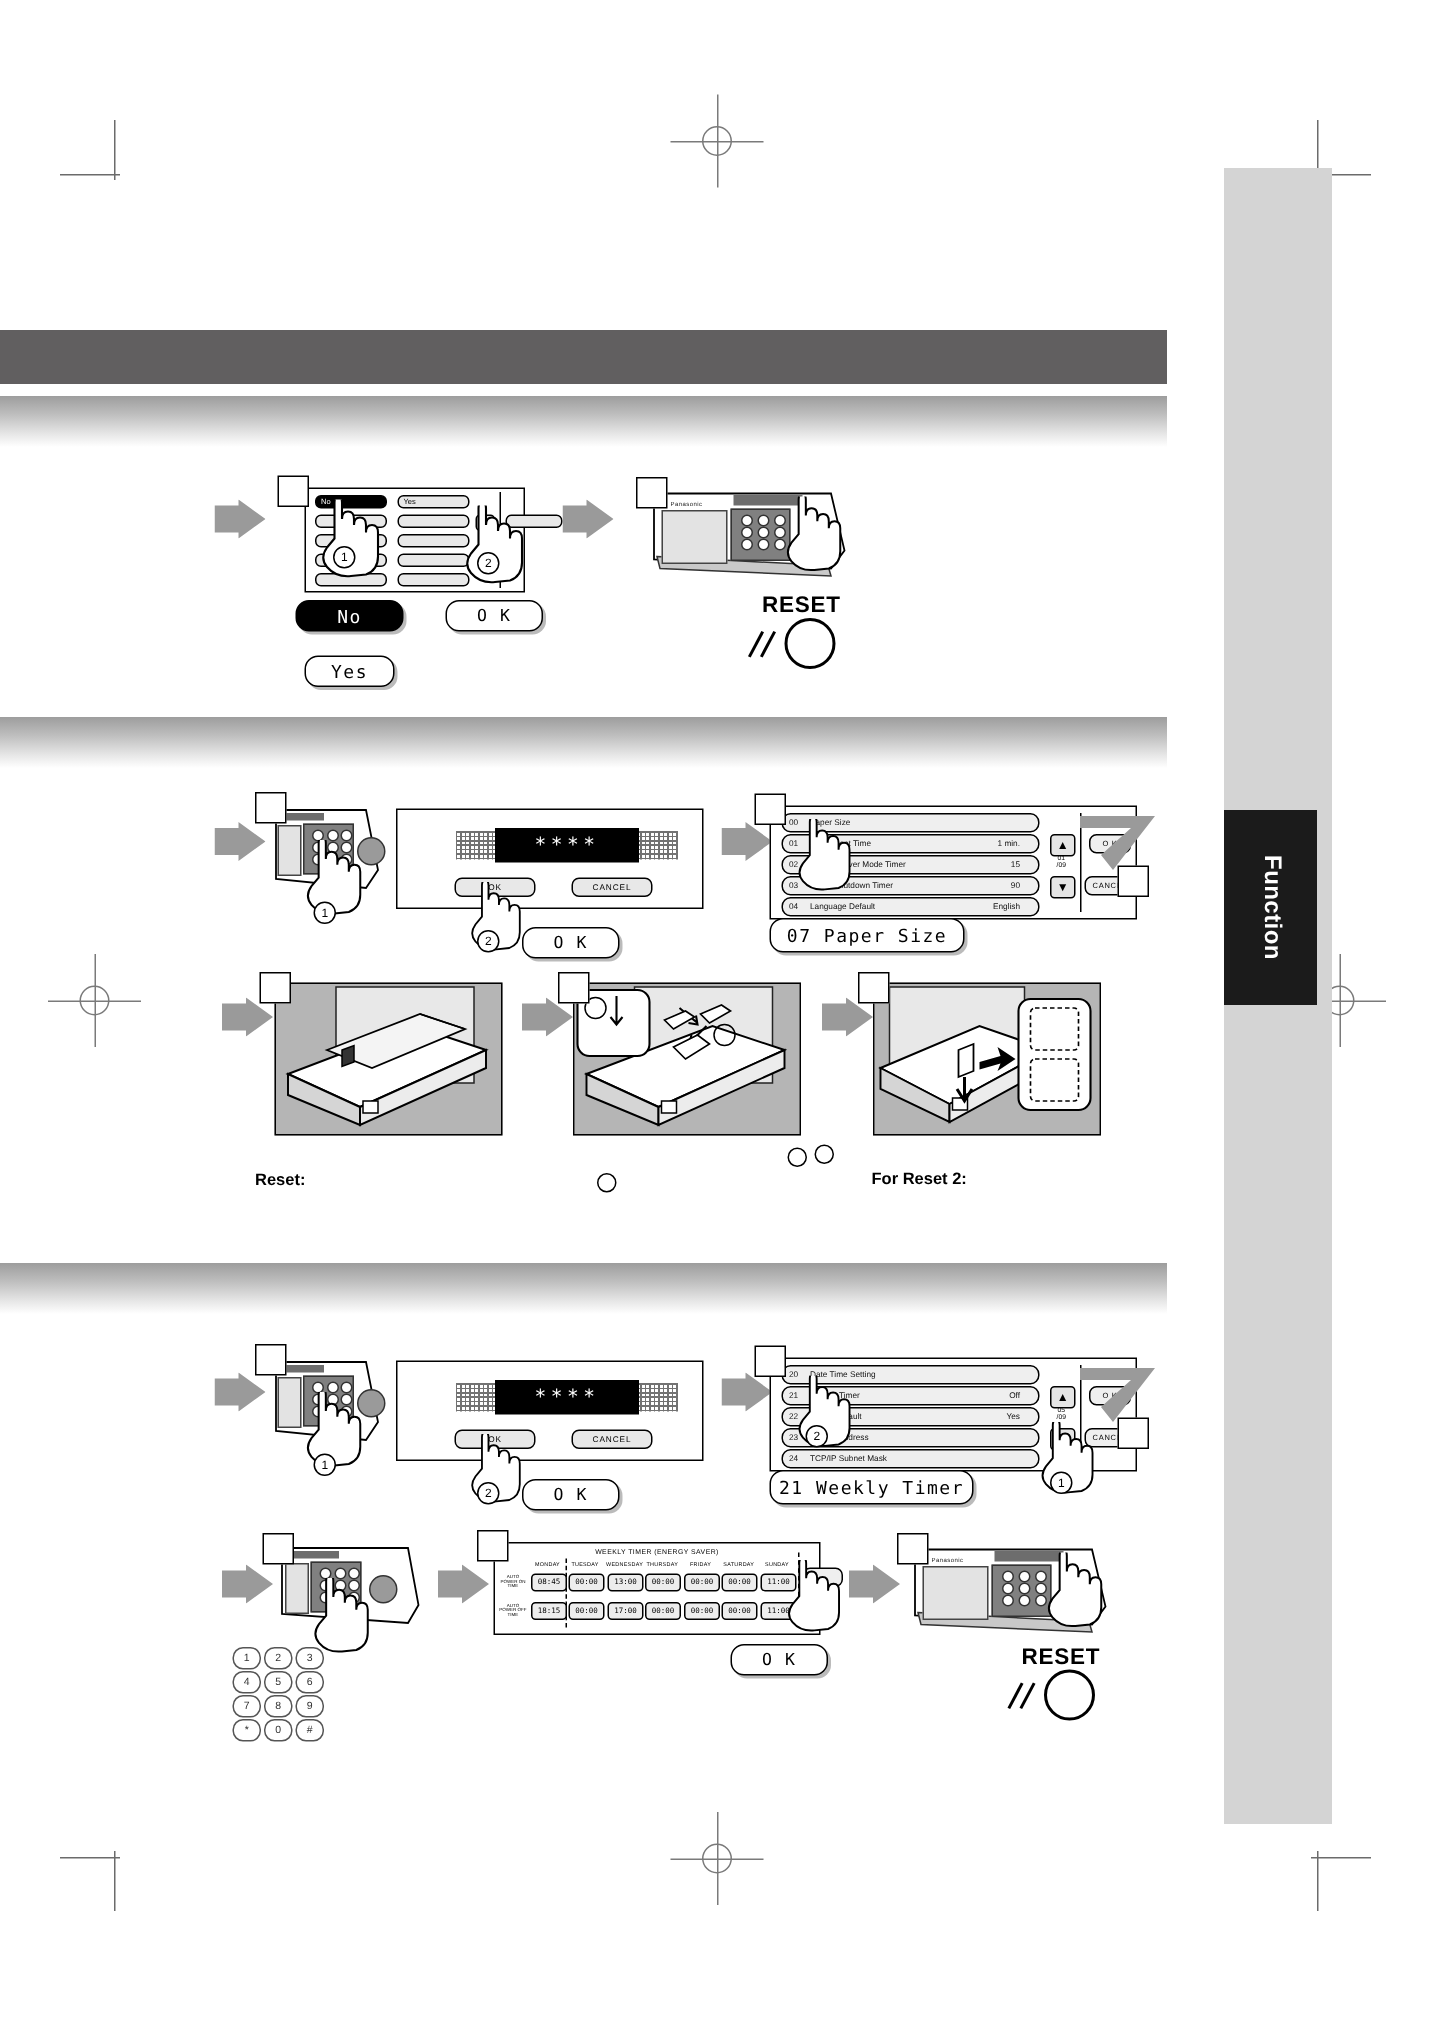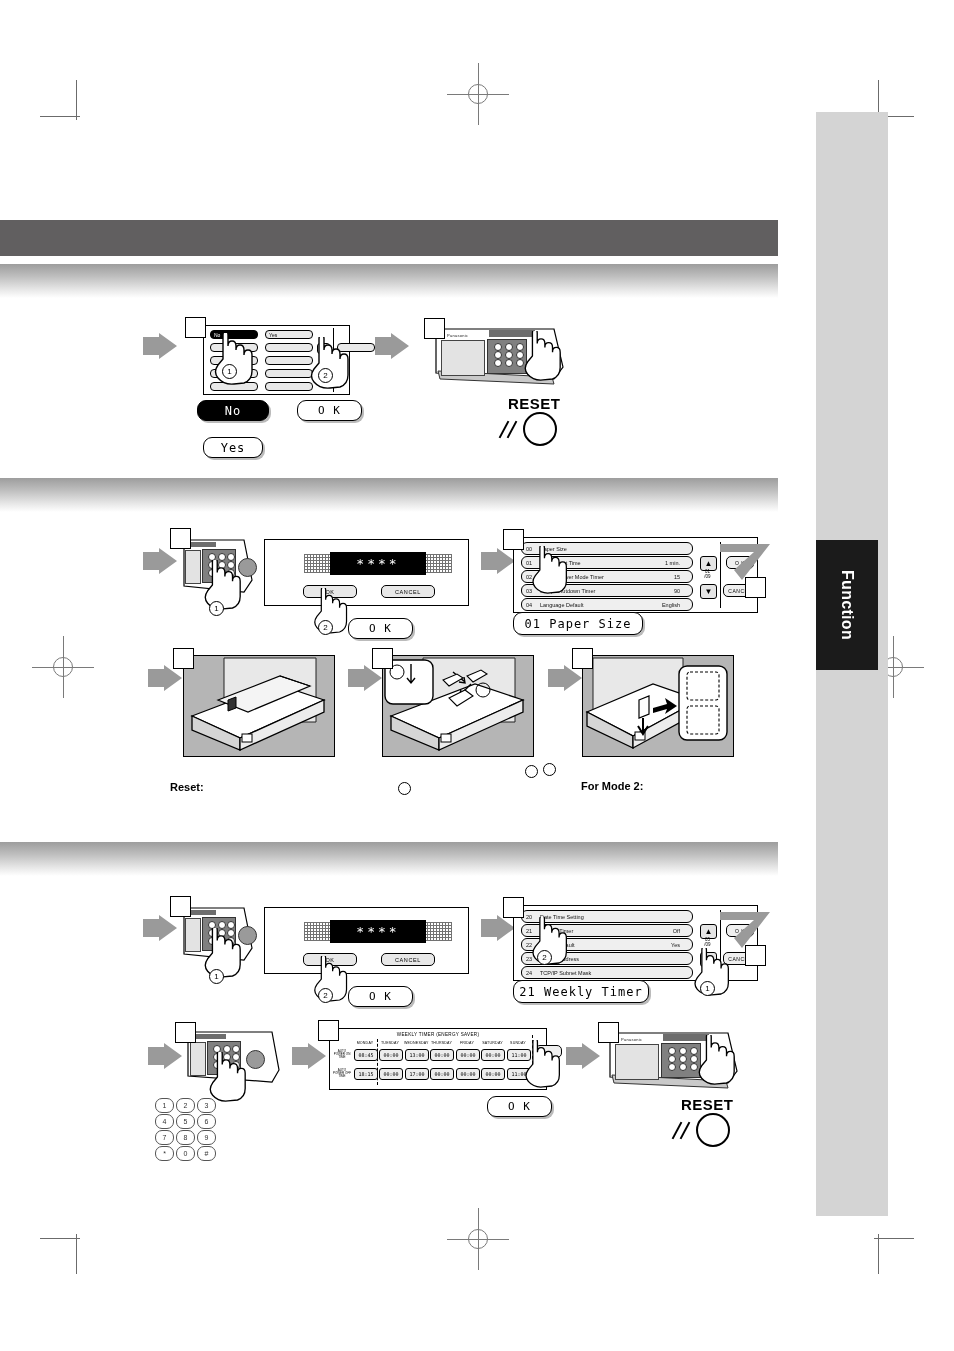--- a/index.html
+++ b/index.html
@@ -374,21 +374,21 @@
   <div class="menu-okbtn" style="left:209px;top:46px;width:32px;height:11px;">
     <span>CANCEL</span>
   </div>
 </div>
 
 <svg class="hand" style="left:528px;top:546px;" width="42" height="50" viewBox="0 0 46 54">
   <path d="M13 2 L13 26 L8 32 Q3 39 8 45 Q14 52 24 51 L34 50 Q42 47 42 38 L42 22 Q42 17 38 17 Q34 17 34 22 L34 17 Q34 12 30 12 Q26 12 26 17 L26 13 Q26 8 22 8 Q18 8 18 13 L18 2 Q18 -2 15.5 -2 Q13 -2 13 2 Z" fill="#fff" stroke="#000" stroke-width="1.4"></path>
 </svg>
 
 <div class="callout" style="left:513px;top:612px;width:128px;height:21px;font-size:12px;">
-  <span>01  Paper Size</span>
+  <span>07  Paper Size</span>
 </div>
 
 <svg style="position:absolute;left:716px;top:540px;" width="58" height="44" viewBox="0 0 58 44">
   <path d="M4 4 L54 4 L26 40 L18 30 L38 12 L4 12 Z" fill="#9a9a9a"></path>
 </svg>
 <div class="stepbox" style="left:745px;top:577px;"></div>
 
 <div class="arrow" style="left:148px;top:665px;">
   <svg width="34" height="26" viewBox="0 0 34 26">
       <path d="M0 4 h16 l0 -4 l18 13 l-18 13 l0 -4 h-16 z" fill="#9a9a9a"></path>
@@ -459,21 +459,21 @@
 </div>
 
 <div class="bullet-o" style="left:398px;top:782px;width:11px;height:11px;"></div>
 <div class="bullet-o" style="left:525px;top:765px;width:11px;height:11px;"></div>
 <div class="bullet-o" style="left:543px;top:763px;width:11px;height:11px;"></div>
 
 <div class="note-lbl" style="left:170px;top:781px;">
   <span>Reset:</span>
 </div>
 <div class="note-lbl" style="left:581px;top:780px;">
-  <span>For Mode 2:</span>
+  <span>For Reset 2:</span>
 </div>
 
 <div class="arrow" style="left:143px;top:915px;">
   <svg width="34" height="26" viewBox="0 0 34 26">
       <path d="M0 4 h16 l0 -4 l18 13 l-18 13 l0 -4 h-16 z" fill="#9a9a9a"></path>
     </svg>
 </div>
 <div class="stepbox" style="left:170px;top:896px;"></div>
 
 <div class="cp-body" style="left:182px;top:906px;width:72px;height:62px;">

